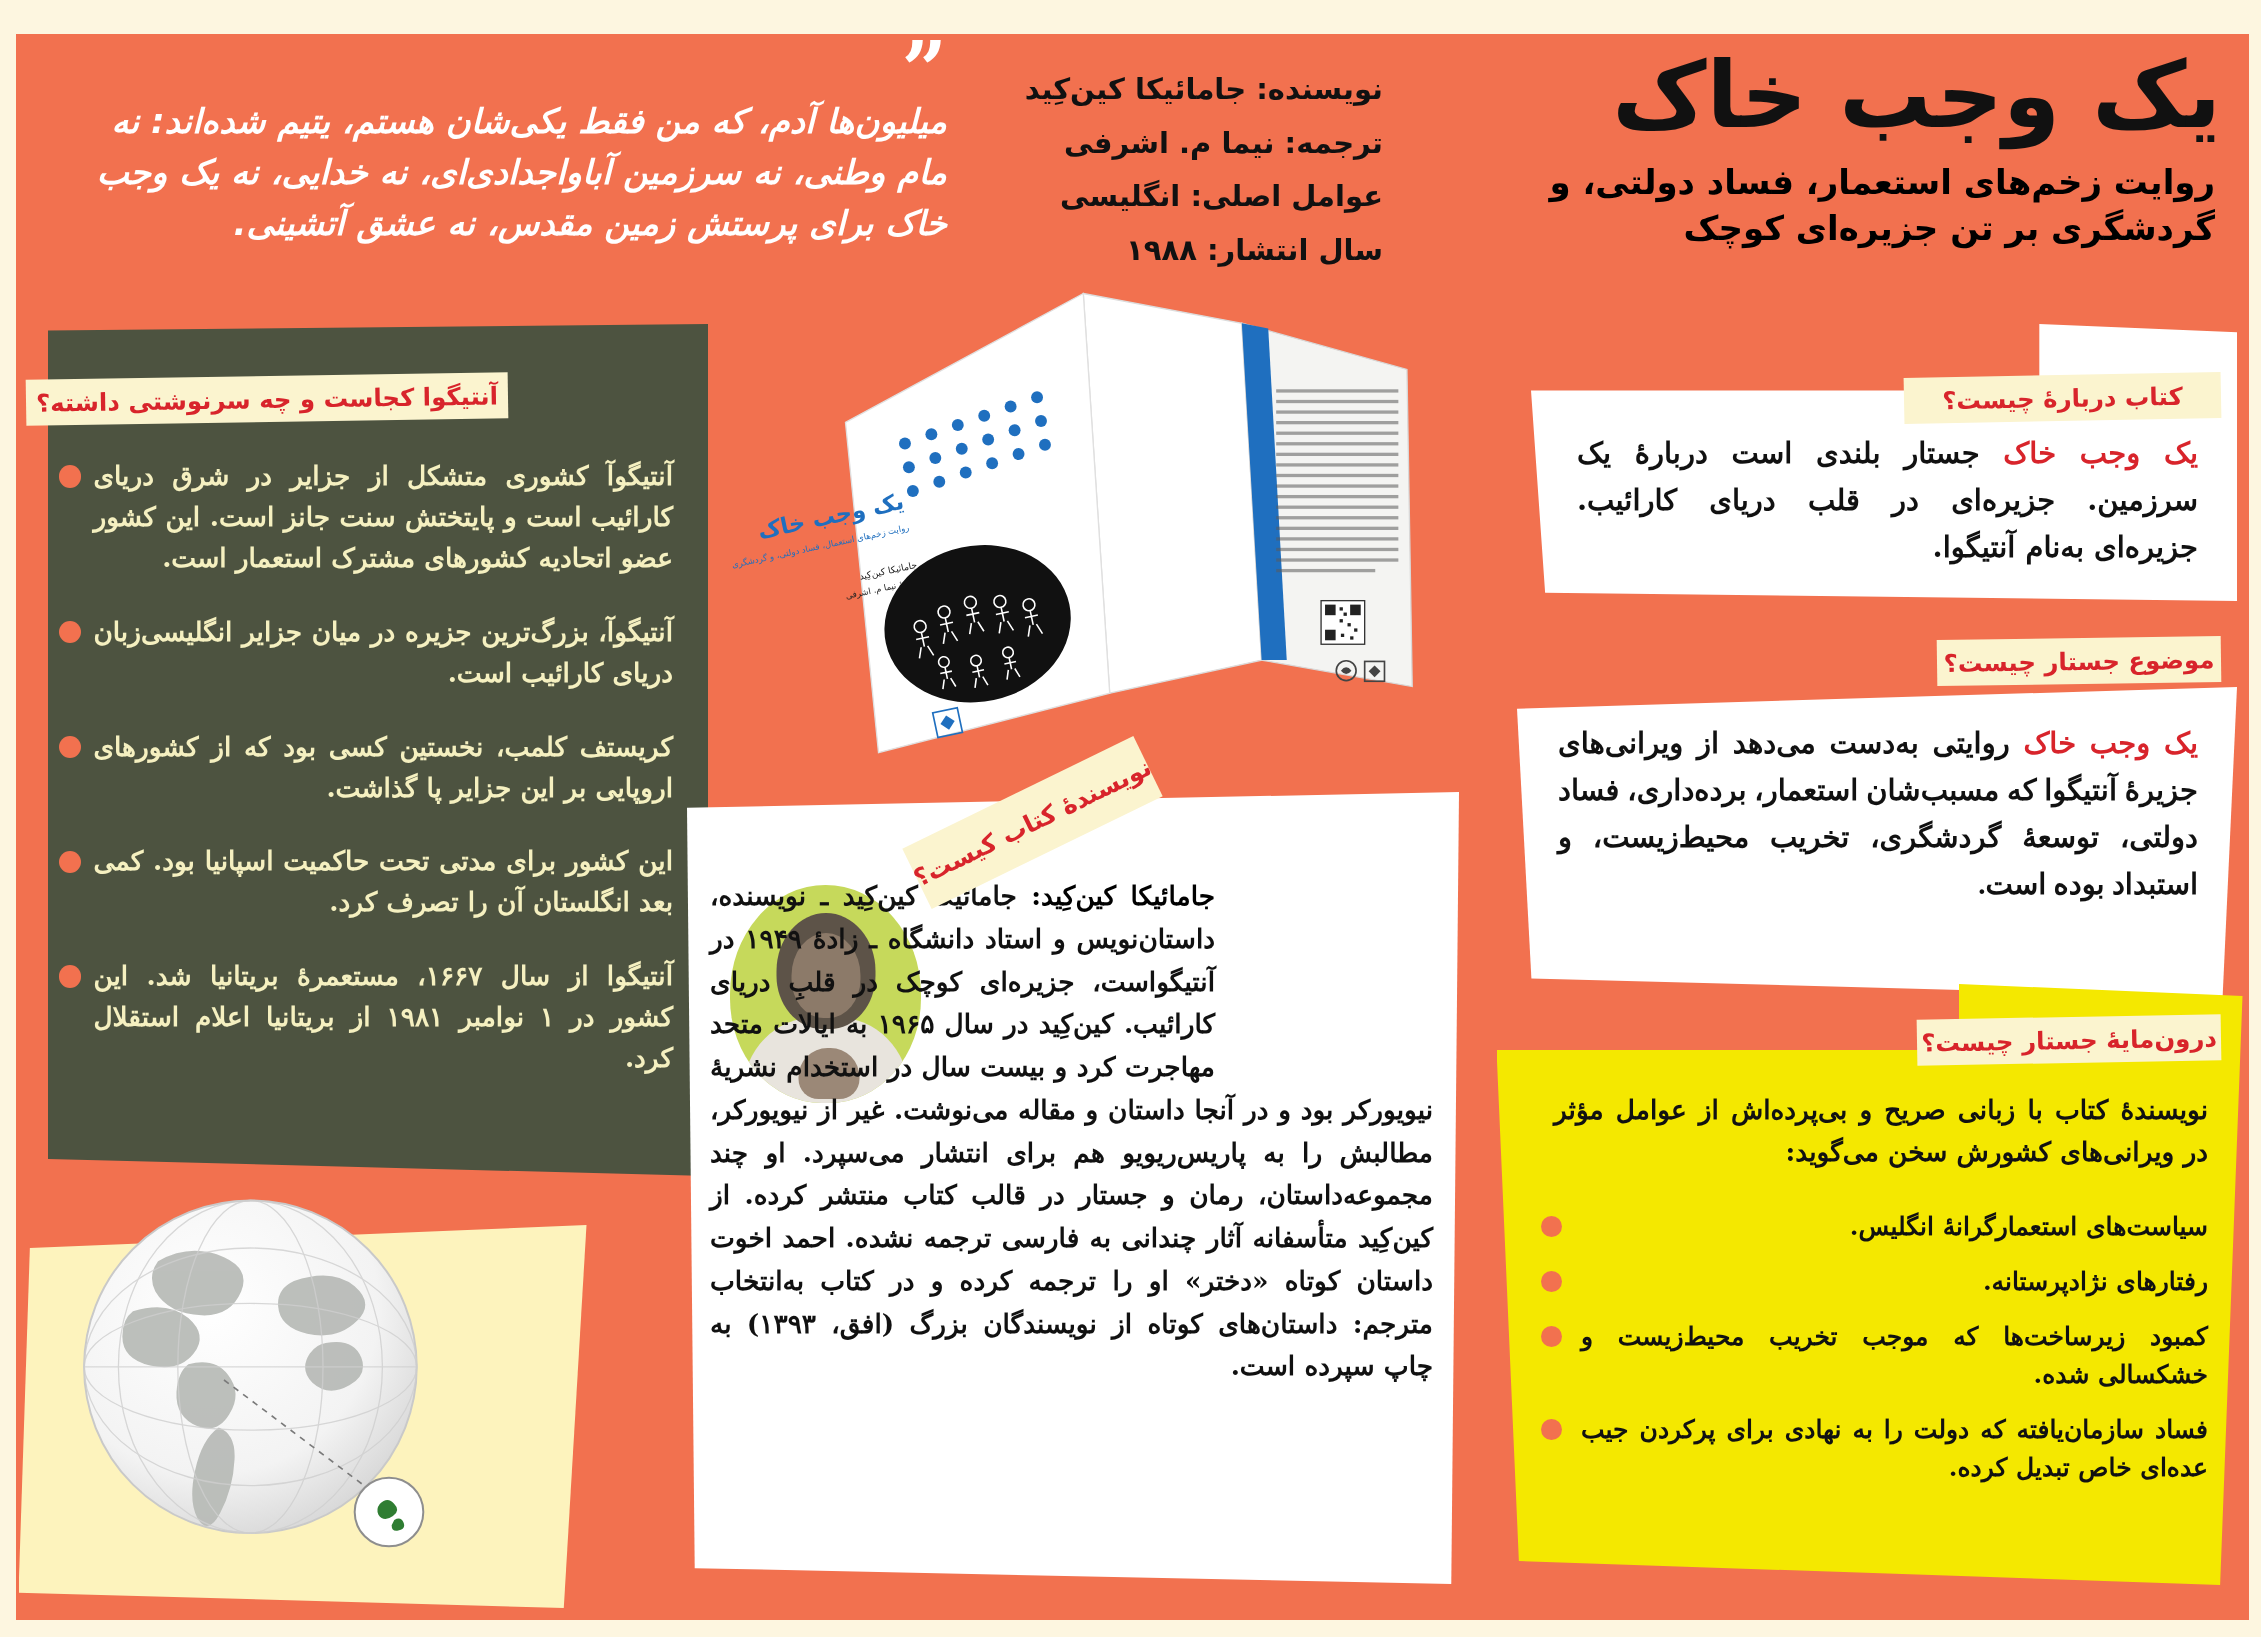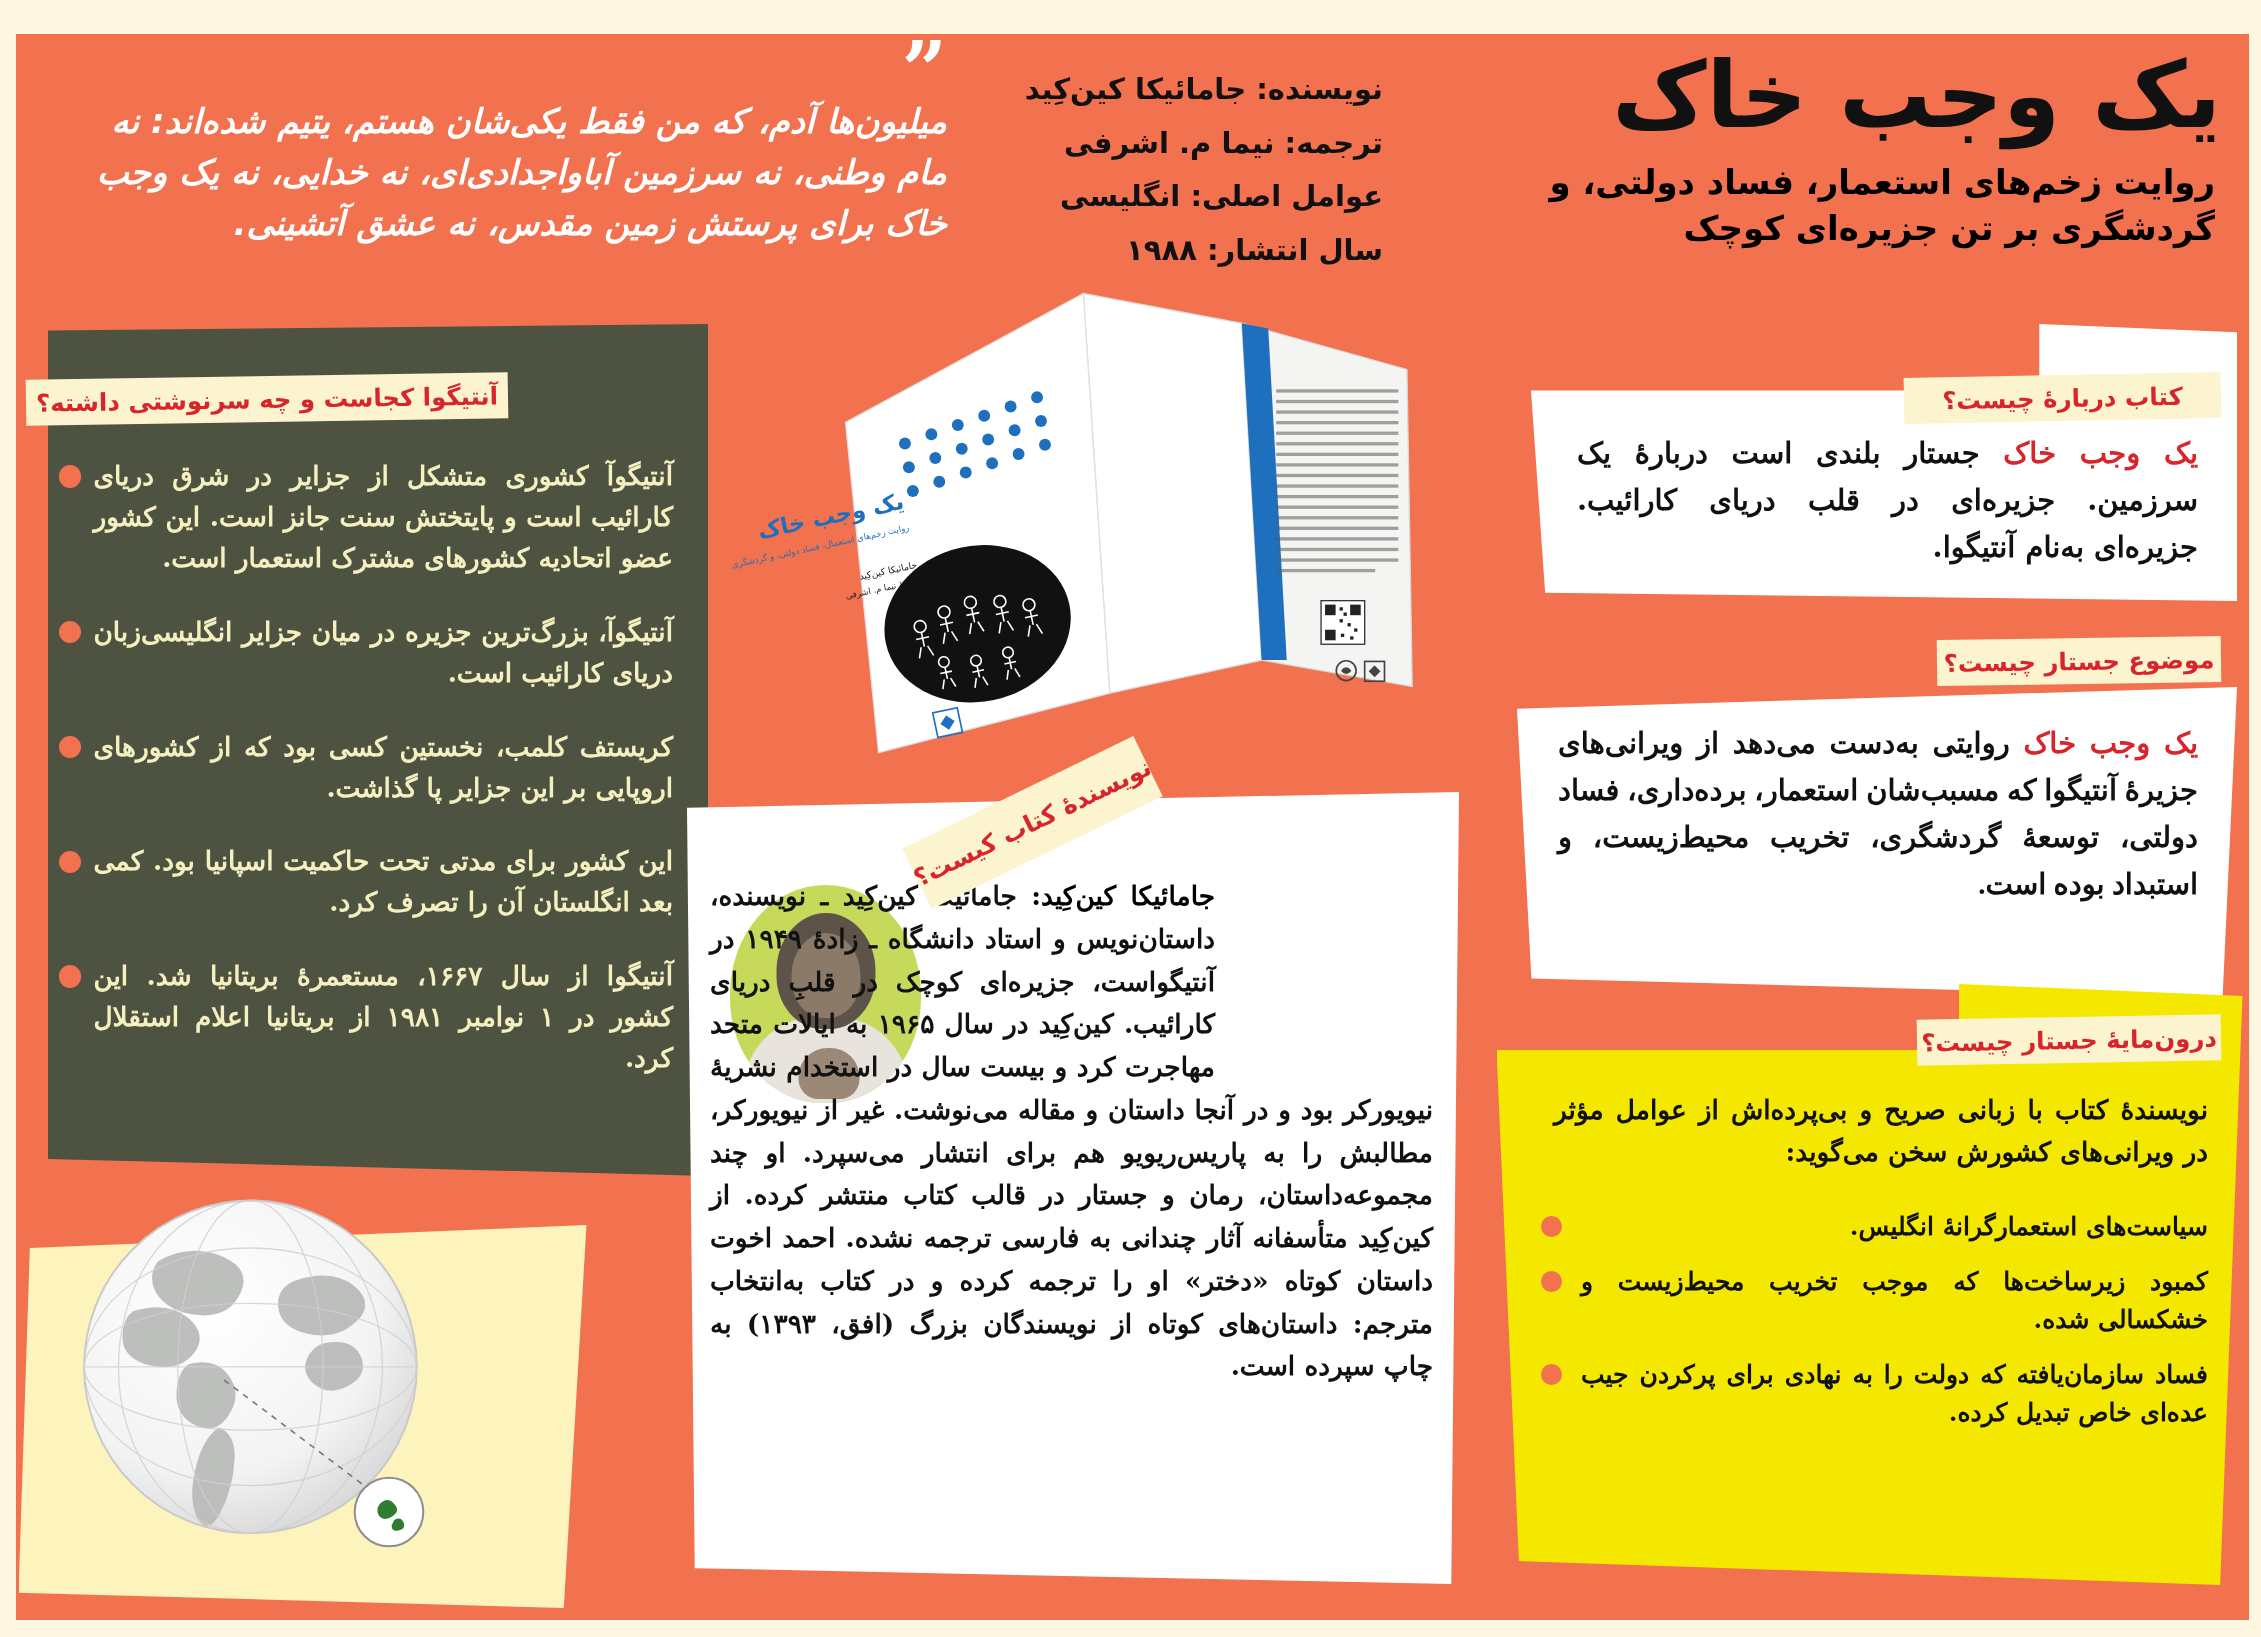--- a/index.html
+++ b/index.html
@@ -461,20 +461,24 @@
     <span>درون‌مایهٔ جستار چیست؟</span>
   </div>
   <div id="yellow-lead">نویسندهٔ کتاب با زبانی صریح و بی‌پرده‌اش از عوامل مؤثر در ویرانی‌های  کشورش سخن می‌گوید:</div>
   <div id="yellow-list">
     <div class="y-item">
       <span class="dot"></span>
       <span class="txt">سیاست‌های استعمارگرانهٔ انگلیس.</span>
     </div>
     <div class="y-item">
       <span class="dot"></span>
+      <span class="txt">رفتارهای نژادپرستانه.</span>
+    </div>
+    <div class="y-item">
+      <span class="dot"></span>
       <span class="txt">کمبود زیرساخت‌ها که موجب تخریب محیط‌زیست و خشکسالی شده.</span>
     </div>
     <div class="y-item">
       <span class="dot"></span>
       <span class="txt">فساد سازمان‌یافته که دولت را به نهادی برای پرکردن جیب عده‌ای خاص تبدیل کرده.</span>
     </div>
   </div>
 
 </div>
 

